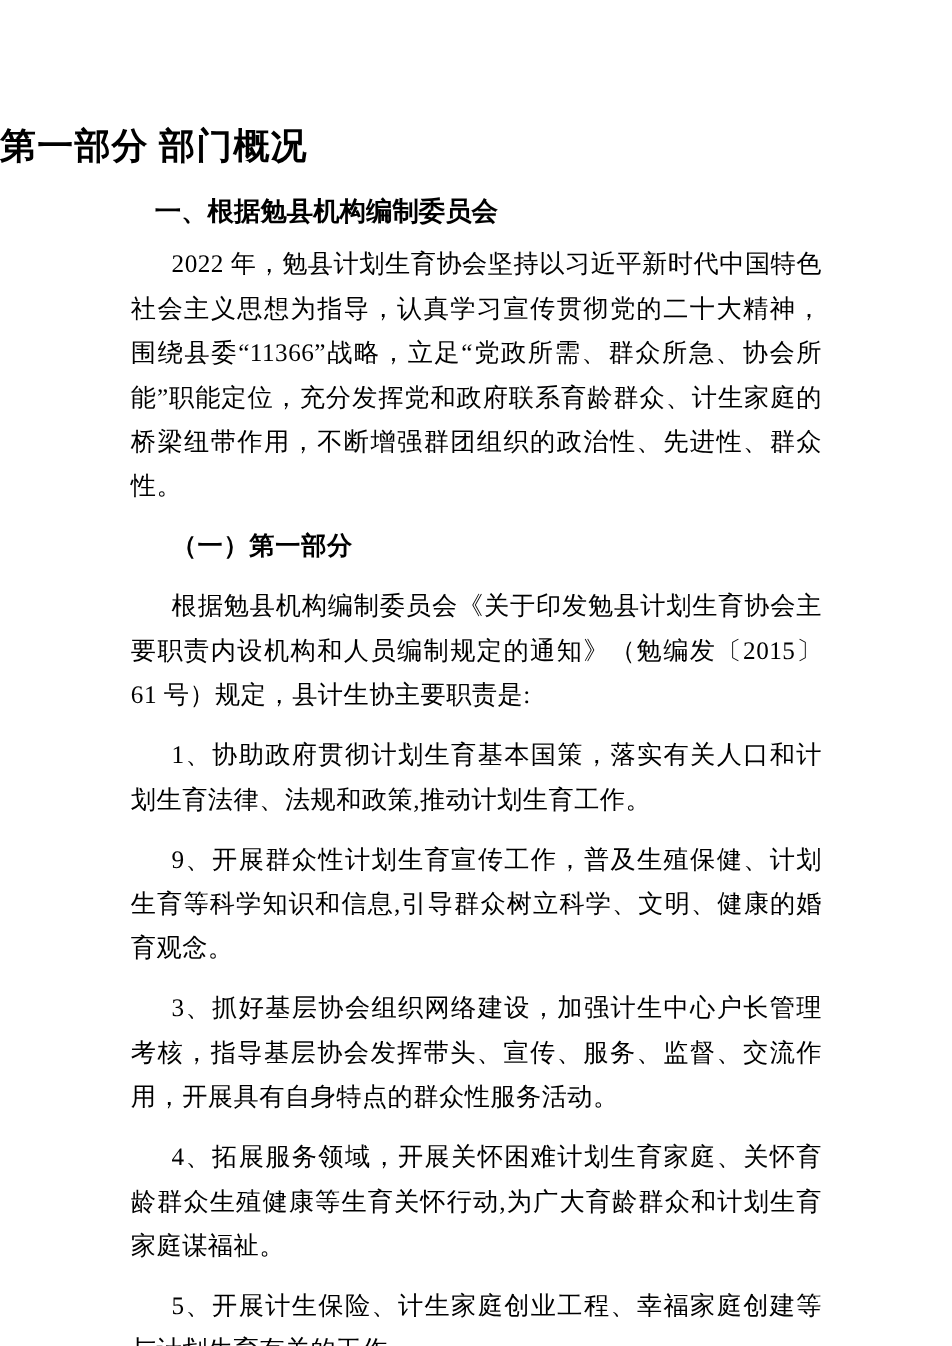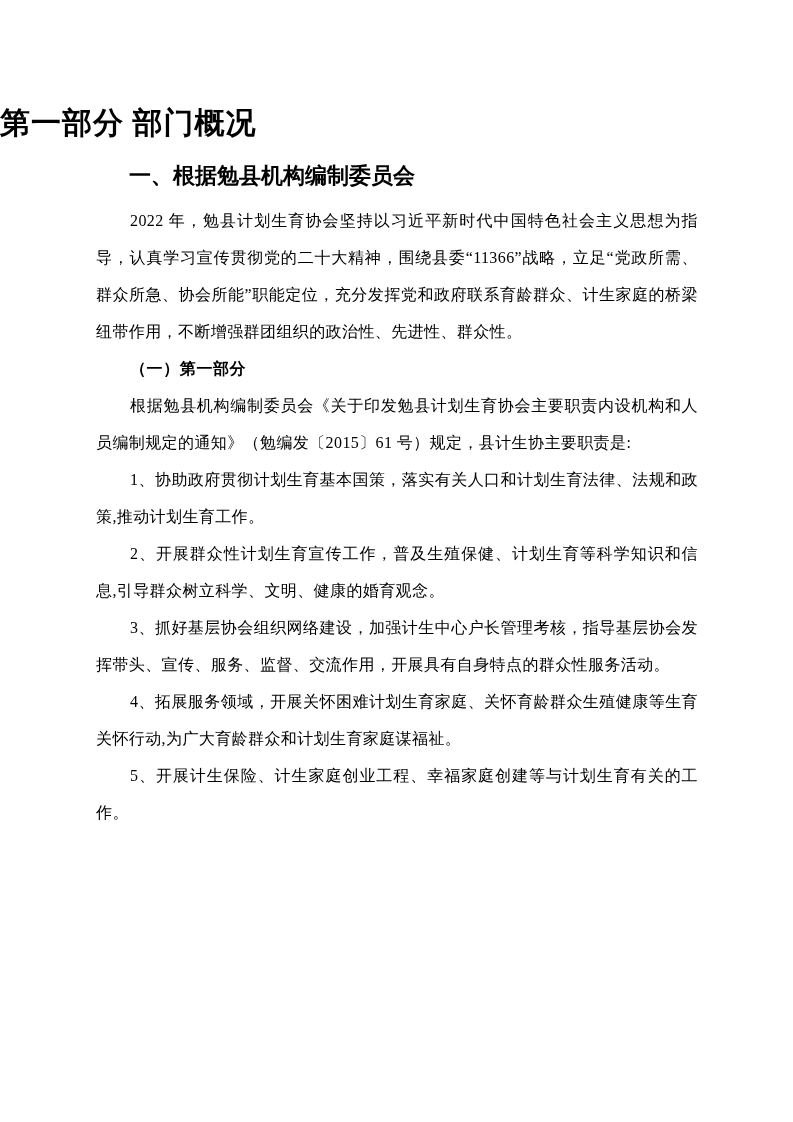--- a/index.html
+++ b/index.html
@@ -34,22 +34,22 @@
     font-size: 22px;
     line-height: 26px;
     font-weight: bold;
     font-family: "Liberation Sans", "DejaVu Sans", sans-serif;
     text-indent: 33px;
   }
   .paragraphs {
     margin: 13px 95px 0 96px;
   }
   .para {
-    margin: 0;
-    font-size: 16px;
+    margin: 13px;
+    font-size: 21px;
     line-height: 37px;
     text-align: justify;
     text-indent: 34px;
     letter-spacing: 0.4px;
     font-family: Liberation Serif, serif;
   }
   .para.subheading {
     font-weight: bold;
     letter-spacing: 0.6px;
   }
@@ -58,18 +58,18 @@
 <body>
 
 <div class="page">
   <h1 class="doc-title">第一部分 部门概况</h1>
   <h2 class="section-heading">一、根据勉县机构编制委员会</h2>
   <div class="paragraphs" id="paragraph-container">
       <p class="para">2022 年，勉县计划生育协会坚持以习近平新时代中国特色社会主义思想为指导，认真学习宣传贯彻党的二十大精神，围绕县委“11366”战略，立足“党政所需、群众所急、协会所能”职能定位，充分发挥党和政府联系育龄群众、计生家庭的桥梁纽带作用，不断增强群团组织的政治性、先进性、群众性。</p>
       <p class="para subheading">（一）第一部分</p>
       <p class="para">根据勉县机构编制委员会《关于印发勉县计划生育协会主要职责内设机构和人员编制规定的通知》（勉编发〔2015〕61 号）规定，县计生协主要职责是:</p>
       <p class="para">1、协助政府贯彻计划生育基本国策，落实有关人口和计划生育法律、法规和政策,推动计划生育工作。</p>
-      <p class="para">2、开展群众性计划生育宣传工作，普及生殖保健、计划生育等科学知识和信息,引导群众树立科学、文明、健康的婚育观念。</p>
+      <p class="para">9、开展群众性计划生育宣传工作，普及生殖保健、计划生育等科学知识和信息,引导群众树立科学、文明、健康的婚育观念。</p>
       <p class="para">3、抓好基层协会组织网络建设，加强计生中心户长管理考核，指导基层协会发挥带头、宣传、服务、监督、交流作用，开展具有自身特点的群众性服务活动。</p>
       <p class="para">4、拓展服务领域，开展关怀困难计划生育家庭、关怀育龄群众生殖健康等生育关怀行动,为广大育龄群众和计划生育家庭谋福祉。</p>
       <p class="para">5、开展计生保险、计生家庭创业工程、幸福家庭创建等与计划生育有关的工作。</p>
     </div>
 </div>
 
 </body></html>

